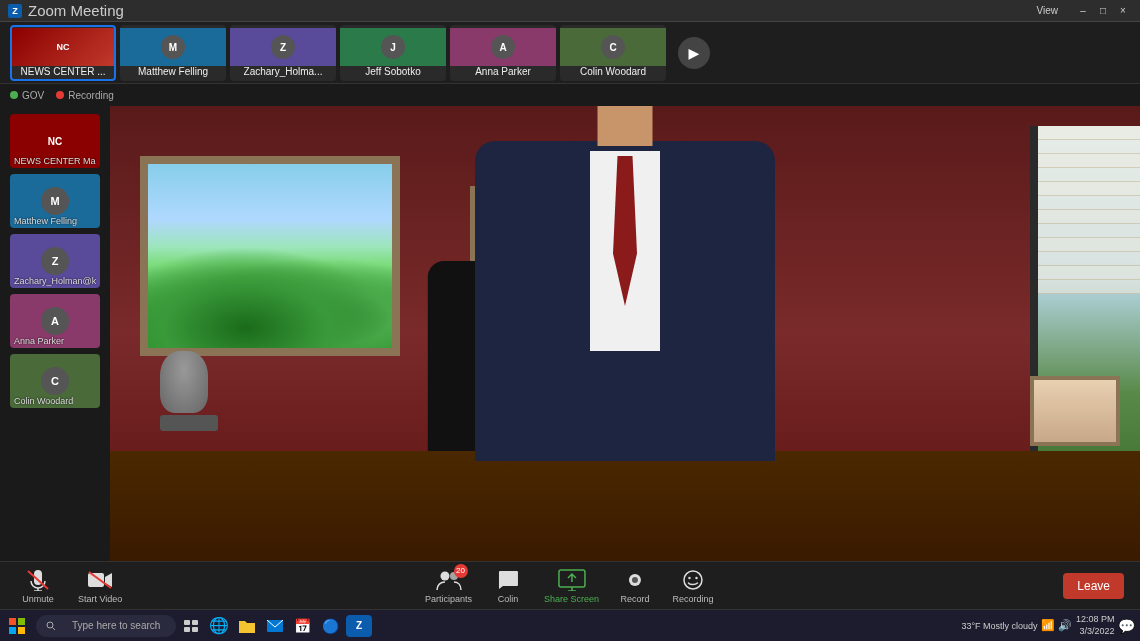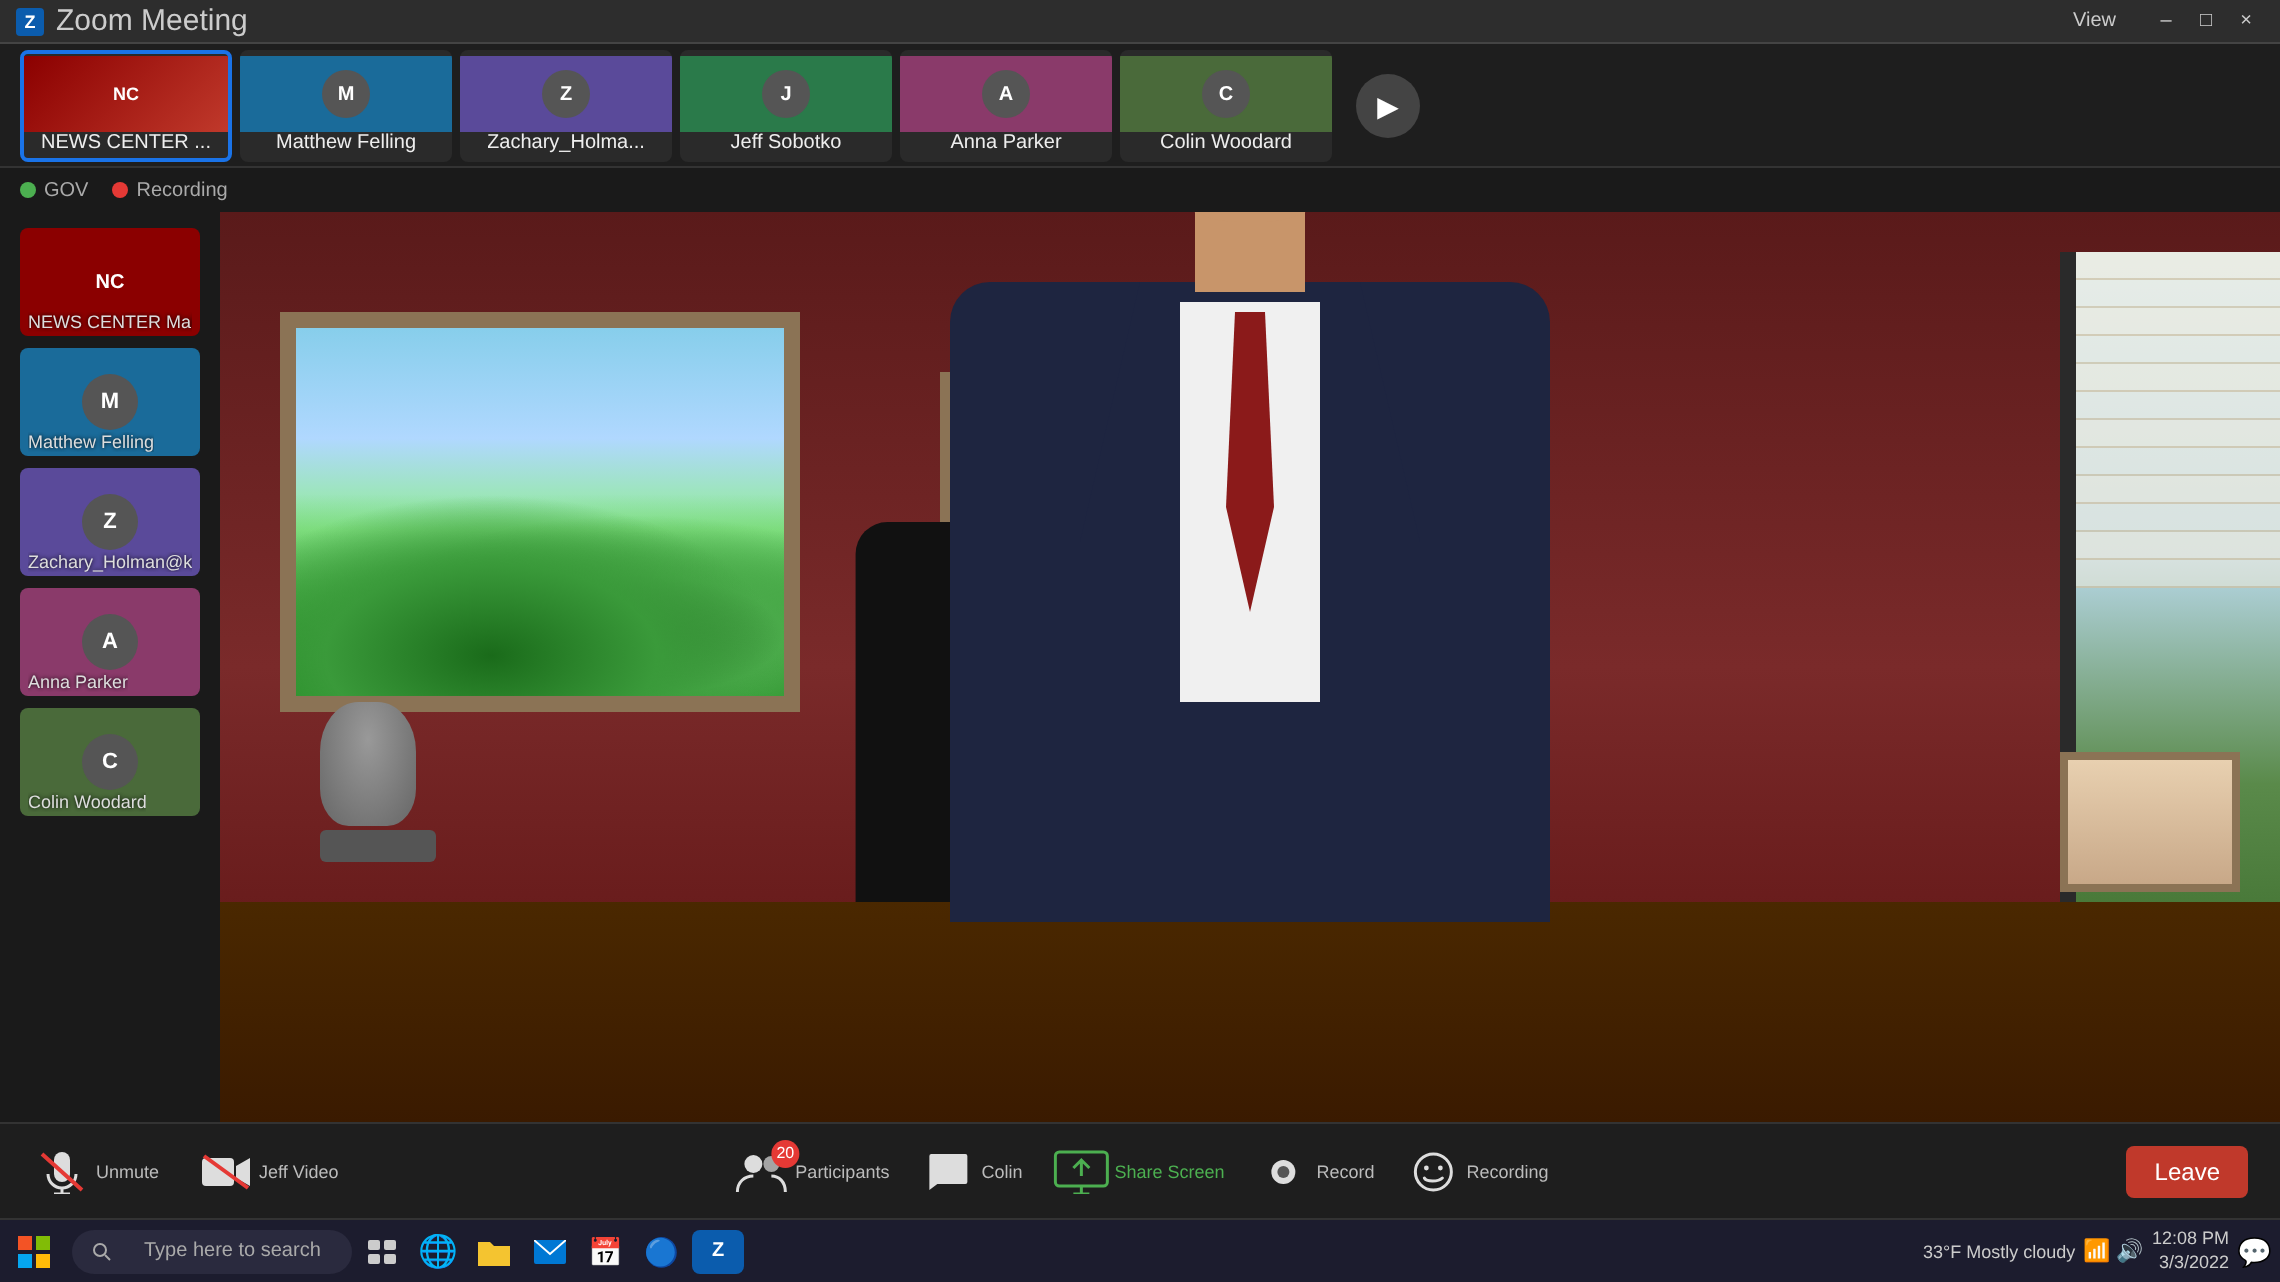--- a/index.html
+++ b/index.html
@@ -257,20 +257,21 @@
       left: 50%;
       transform: translateX(-50%);
     }
     .toolbar-right {
       display: flex;
       align-items: center;
       gap: 8px;
     }
     .tool-btn {
       display: flex;
+      flex-direction: column;
       align-items: center;
       cursor: pointer;
       gap: 2px;
       min-width: 44px;
     }
     .tool-icon {
       width: 30px;
       height: 24px;
       display: flex;
       align-items: center;
@@ -590,21 +591,21 @@
       <span class="tool-label">Unmute</span>
     </div>
     <div class="tool-btn">
       <div class="tool-icon">
         <svg width="26" height="20" viewBox="0 0 26 20">
             <rect x="1" y="3" width="16" height="14" rx="2" fill="#ddd"></rect>
             <polygon points="18,7 25,3 25,17 18,13" fill="#ddd"></polygon>
             <line x1="2" y1="2" x2="24" y2="18" stroke="#e53935" stroke-width="2"></line>
           </svg>
       </div>
-      <span class="tool-label">Jeff Video</span>
+      <span class="tool-label">Start Video</span>
     </div>
   </div>
 
   <div class="toolbar-center">
     <div class="tool-btn">
       <div class="tool-icon" style="position:relative;">
         <svg width="26" height="22" viewBox="0 0 26 22">
             <circle cx="9" cy="7" r="4.5" fill="#ddd"></circle>
             <path d="M1 21c0-5 3.6-8 8-8" stroke="#ddd" stroke-width="1.5" fill="none"></path>
             <circle cx="18" cy="7" r="4" fill="#ddd" opacity="0.7"></circle>

